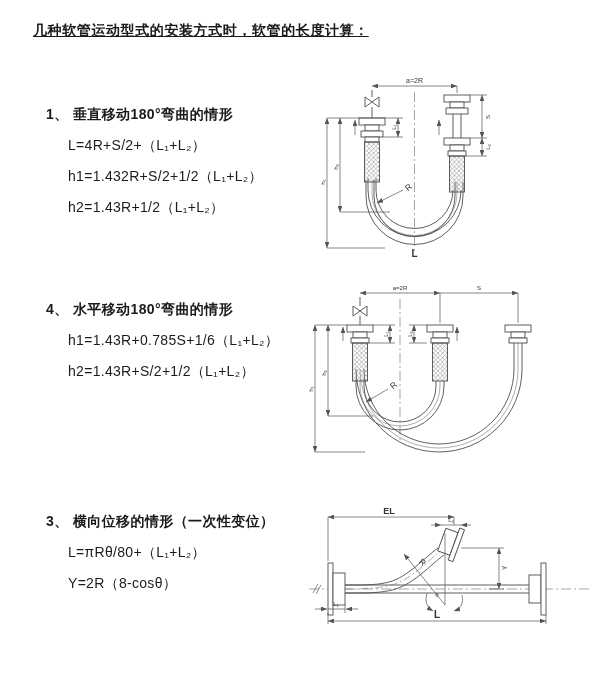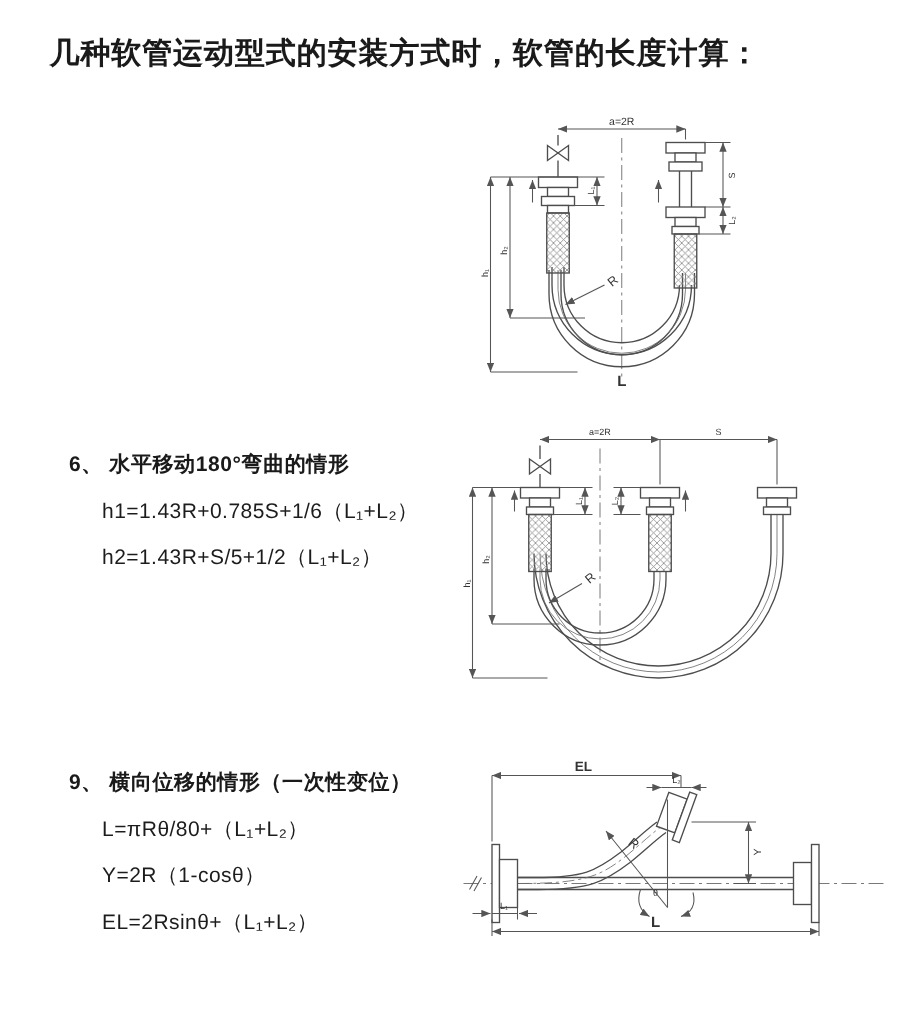--- a/index.html
+++ b/index.html
@@ -1,22 +1,22 @@
 <!DOCTYPE html>
 <html><head>
 <meta charset="utf-8">
 <style>
   html,body{margin:0;padding:0;background:#fff;}
   .page{
     position:relative;width:600px;height:675px;background:#ffffff;overflow:hidden;
     font-family:"Liberation Sans",sans-serif;color:#1a1a1a;
   }
   .doc-title{
-    position:absolute;left:33px;top:22px;font-size:20px;font-weight:600;
-    letter-spacing:0.6px;white-space:nowrap;
+    position:absolute;left:33px;top:22px;font-size:14px;font-weight:600;
+    letter-spacing:0.6px;white-space:nowrap;text-decoration:underline;
   }
   .section{position:absolute;width:300px;}
   .section.s1{left:46px;top:106px;}
   .section.s2{left:46px;top:301px;}
   .section.s3{left:46px;top:513px;}
   .section .heading{font-size:14px;font-weight:600;letter-spacing:0.4px;white-space:nowrap;}
   .section .formula{font-size:14px;margin:13px 0 0 22px;letter-spacing:0.3px;white-space:nowrap;color:#1c1c1c;}
   .diagram{position:absolute;}
   #d1{left:315px;top:72px;}
   #d2{left:303px;top:281px;}
@@ -44,32 +44,37 @@
         <path d="M0,0 L10,4 L0,8 z" fill="#555"></path>
       </marker>
       <pattern id="braidpat" width="4.5" height="4.5" patternUnits="userSpaceOnUse">
         <path d="M0,4.5 L4.5,0 M0,0 L4.5,4.5" stroke="#8a8a8a" stroke-width="0.55"></path>
       </pattern>
     </defs>
   </svg>
 
   <div class="doc-title">几种软管运动型式的安装方式时，软管的长度计算：</div>
 
+  <div class="section s1">
+    <div class="heading">1、 垂直移动180°弯曲的情形</div>
+    <div class="formula">L=4R+S/2+（L₁+L₂）</div>
+    <div class="formula">h1=1.432R+S/2+1/2（L₁+L₂）</div>
+    <div class="formula">h2=1.43R+1/2（L₁+L₂）</div>
+  </div>
 
   <div class="section s2">
-    <div class="heading">6、 水平移动180°弯曲的情形</div>
+    <div class="heading">4、 水平移动180°弯曲的情形</div>
     <div class="formula">h1=1.43R+0.785S+1/6（L₁+L₂）</div>
-    <div class="formula">h2=1.43R+S/5+1/2（L₁+L₂）</div>
+    <div class="formula">h2=1.43R+S/2+1/2（L₁+L₂）</div>
   </div>
 
   <div class="section s3">
-    <div class="heading">9、 横向位移的情形（一次性变位）</div>
+    <div class="heading">3、 横向位移的情形（一次性变位）</div>
     <div class="formula">L=πRθ/80+（L₁+L₂）</div>
-    <div class="formula">Y=2R（1-cosθ）</div>
-    <div class="formula">EL=2Rsinθ+（L₁+L₂）</div>
+    <div class="formula">Y=2R（8-cosθ）</div>
   </div>
 
   <div class="diagram" id="d1">
     <svg width="275" height="188" viewBox="0 0 275 188">
 
       <line class="cl" x1="99.5" y1="20" x2="99.5" y2="180"></line>
 
       <g>
         <path class="ln" d="M51,108 V124 A48.5,48.5 0 0 0 148,124 V110"></path>
         <path class="ln" d="M59,108 V124 A40.5,40.5 0 0 0 140,124 V110"></path>

